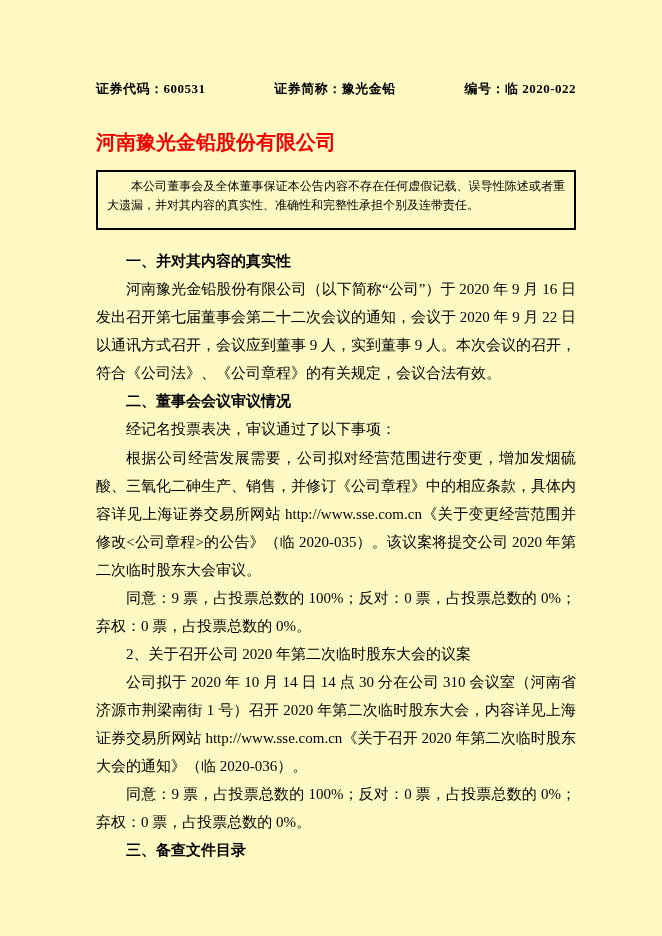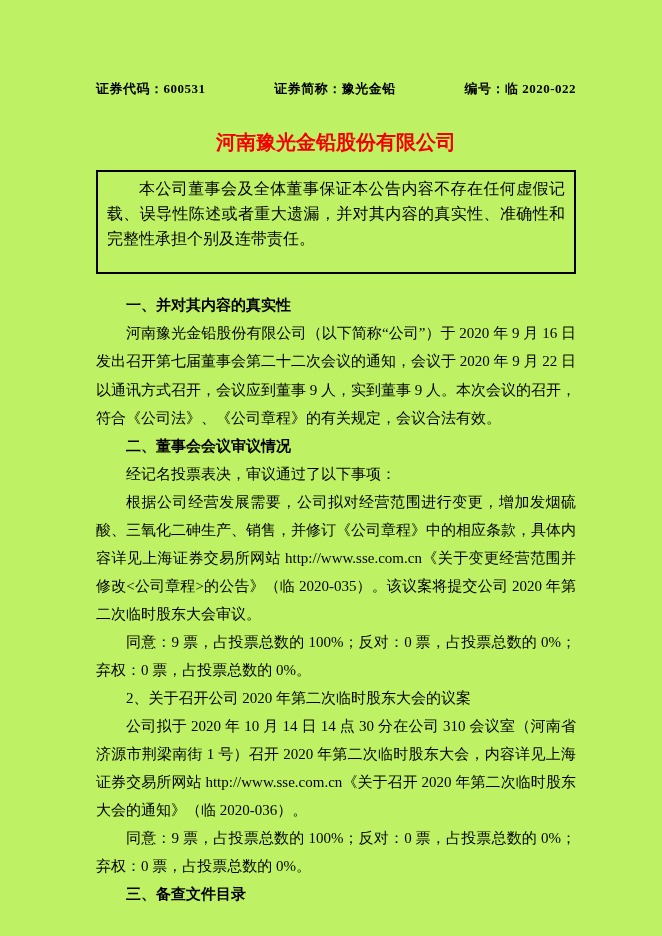--- a/index.html
+++ b/index.html
@@ -5,52 +5,51 @@
   html, body {
     margin: 0;
     padding: 0;
     background: #ffffff;
   }
   .doc-page {
     position: relative;
     width: 662px;
     height: 936px;
     margin: 0 auto;
-    background: #bef264;
+    background: #fef9c3;
     box-sizing: border-box;
     padding: 80px 86px 40px 96px;
     font-family: "Liberation Serif", "DejaVu Serif", serif;
     color: #000000;
     overflow: hidden;
   }
   .doc-header {
     display: flex;
     justify-content: space-between;
     align-items: baseline;
     font-size: 13px;
     font-weight: bold;
     letter-spacing: 0.5px;
     white-space: nowrap;
   }
   .doc-title {
     margin-top: 26px;
-    text-align: center;
     color: #f40000;
     font-weight: bold;
     font-size: 20px;
     line-height: 1.8;
   }
   .doc-title .title-line {
     display: block;
   }
   .disclaimer-box {
     margin-top: 10px;
     border: 2px solid #000000;
-    padding: 5px 9px 21px 9px;
-    font-size: 16px;
+    padding: 5px 9px 14px 9px;
+    font-size: 12px;
     line-height: 1.55;
     text-align: justify;
   }
   .disclaimer-box p {
     margin: 0;
     text-indent: 2em;
   }
   .doc-body {
     margin-top: 17px;
     font-size: 15px;

